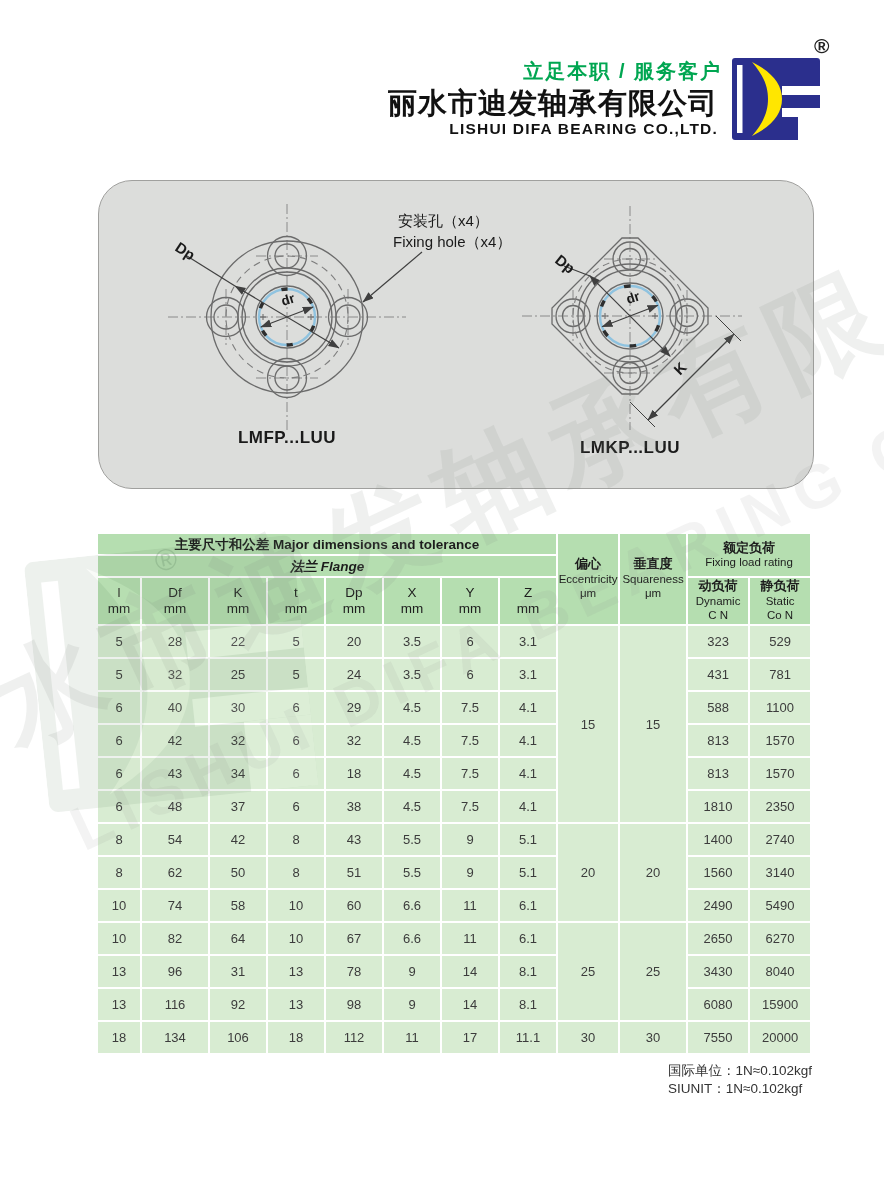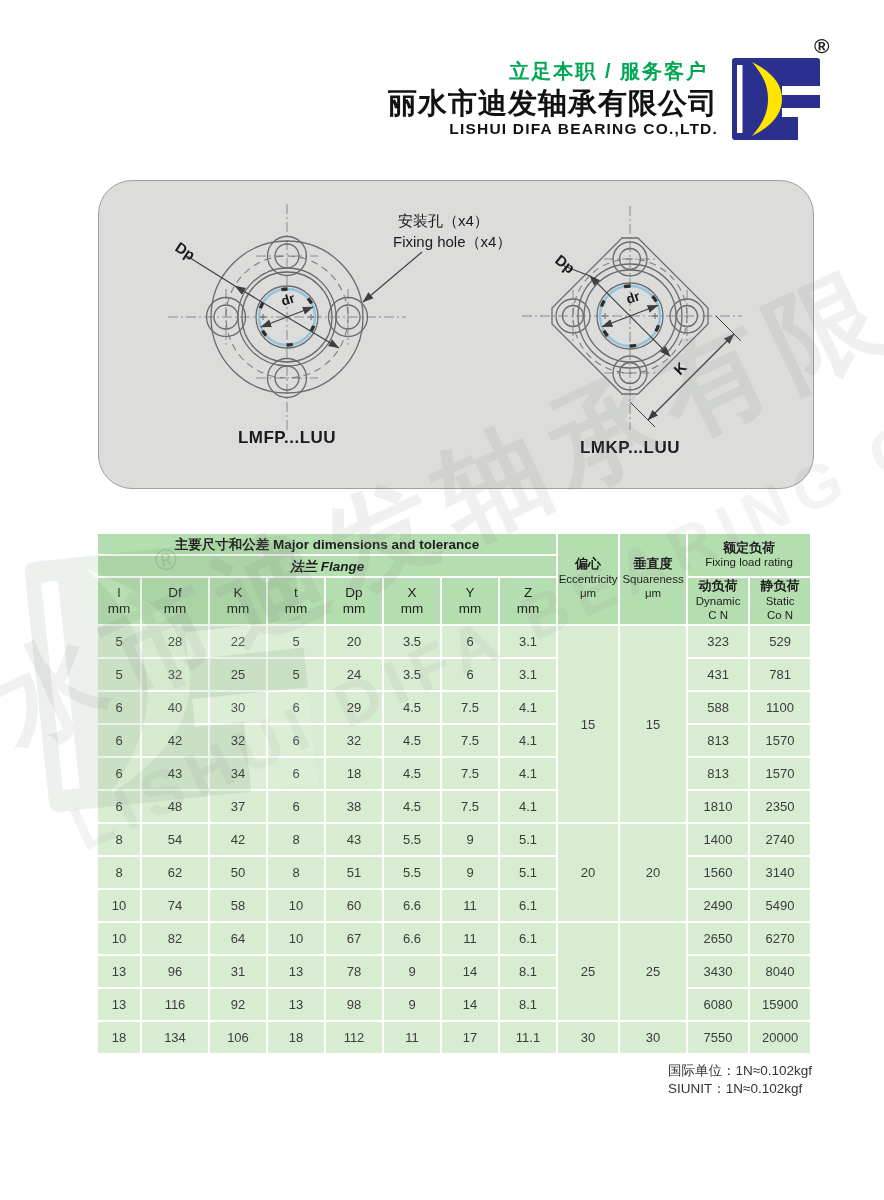--- a/index.html
+++ b/index.html
@@ -3,21 +3,21 @@
 <meta charset="utf-8">
 <style>
   html,body{margin:0;padding:0;}
   body{
     width:884px;height:1200px;position:relative;background:#ffffff;
     font-family:"Liberation Sans","DejaVu Sans",sans-serif;overflow:hidden;color:#222;
   }
   .abs{position:absolute;}
 
   
-  .slogan{top:58px;right:176px;font-size:20px;font-weight:700;letter-spacing:2px;color:#00a651;}
+  .slogan{top:58px;right:162px;font-size:20px;font-weight:700;letter-spacing:2px;color:#00a651;}
   .company-zh{top:84px;right:166px;font-size:29px;font-weight:700;letter-spacing:1px;color:#111;}
   .company-en{top:120px;right:166px;font-size:15.5px;font-weight:700;letter-spacing:1.2px;color:#111;}
   .logo{top:58px;left:732px;width:88px;height:82px;}
   .regmark{top:34px;left:814px;font-size:21px;font-weight:600;color:#222;}
 
   
   .panel{top:180px;left:98px;width:714px;height:307px;background:#dcdddb;border:1px solid #a0a09e;border-radius:34px;}
   .diag{pointer-events:none;}
   .diag text{fill:#1a1a1a;}
   .cap{font-weight:700;font-size:17px;letter-spacing:0.5px;}

